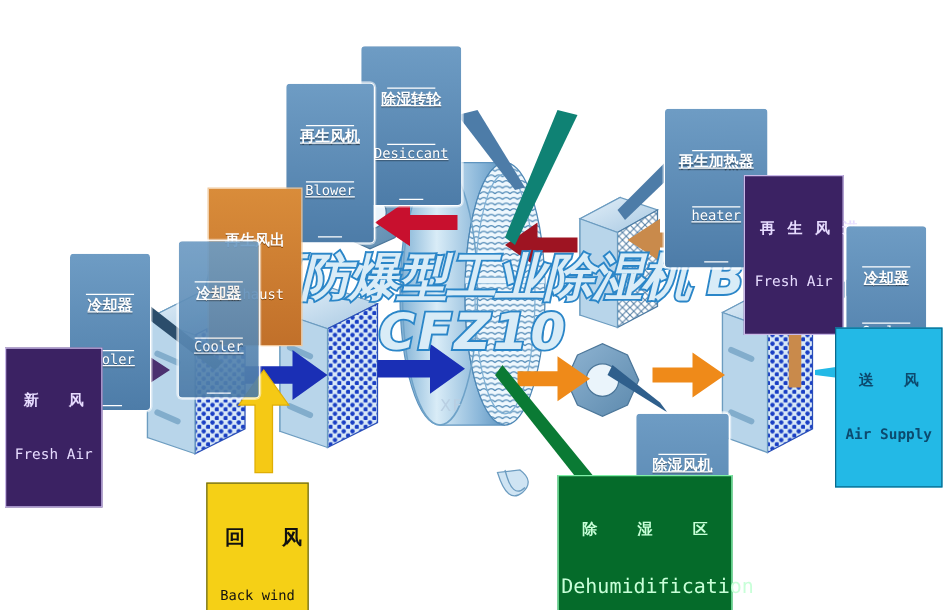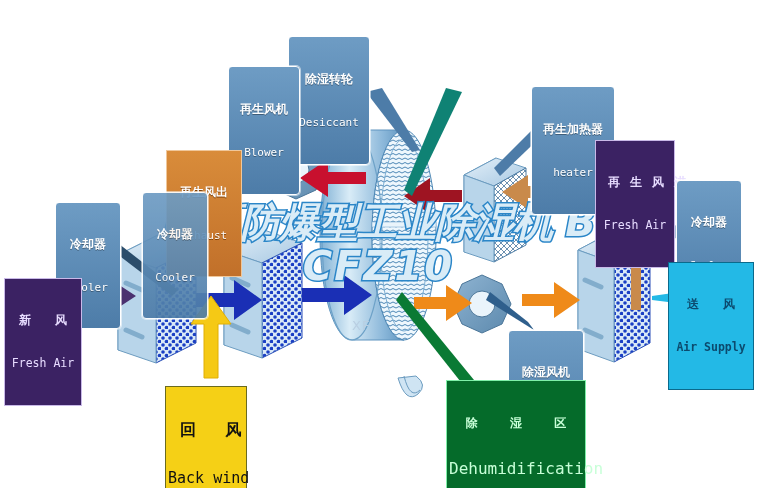--- a/index.html
+++ b/index.html
@@ -12,21 +12,21 @@
   .lbl{position:absolute;box-sizing:border-box;text-align:center;
        line-height:1.02;letter-spacing:0px;white-space:pre;
        font-family:"DejaVu Sans Mono",monospace;}
   .lbl .cn{display:block;font-family:"DejaVu Sans",sans-serif;
            font-weight:700;}
   .lbl .en{display:block;font-family:"DejaVu Sans Mono",monospace;}
 
   
   .cal{background:linear-gradient(#6e9cc4,#4d7ca8);
        border:1px solid #ffffff;border-radius:4px;color:#ffffff;
-       box-shadow:0 0 0 1px rgba(255,255,255,.55);}
+       box-shadow:0 0 0 1px rgba(255,255,255,.55);text-decoration:underline;}
   .cal .cn{font-size:12px;text-shadow:0 1px 0 rgba(0,0,0,.35);}
   .cal .en{font-size:11px;text-shadow:0 1px 0 rgba(0,0,0,.35);}
 
   
   .teal{background:linear-gradient(#1c9c8c,#0f8274);
         border:1px solid #bff2ea;border-radius:3px;color:#e8fffb;}
   .teal .cn{font-size:12px;}
   .teal .en{font-size:10.5px;}
 
   
@@ -36,21 +36,21 @@
   .orange .en{font-size:11px;color:#fff;text-shadow:0 1px 0 #7a3d05;}
 
   
   .purple{background:#3b2263;border:1px solid #c9b9e8;color:#e7dcff;}
   .purple .cn{font-size:12px;letter-spacing:10px;padding-left:10px;}
   .purple .en{font-size:11.5px;}
 
   
   .yellow{background:#f5d016;border:1px solid #6b6b1f;color:#1a1a1a;}
   .yellow .cn{font-size:16px;letter-spacing:12px;padding-left:12px;color:#111;}
-  .yellow .en{font-size:15px;color:#111;}
+  .yellow .en{font-size:11px;color:#111;}
 
   
   .green{background:#056b2a;border:1px solid #7ff0a8;color:#c8ffd8;}
   .green .cn{font-size:12px;letter-spacing:14px;padding-left:14px;}
   .green .en{font-size:16px;}
 
   
   .cyan{background:#23b9e6;border:1px solid #0a6a8c;color:#0c4a6e;}
   .cyan .cn{font-size:12px;letter-spacing:10px;padding-left:10px;font-weight:700;}
   .cyan .en{font-size:11.5px;font-weight:700;}

